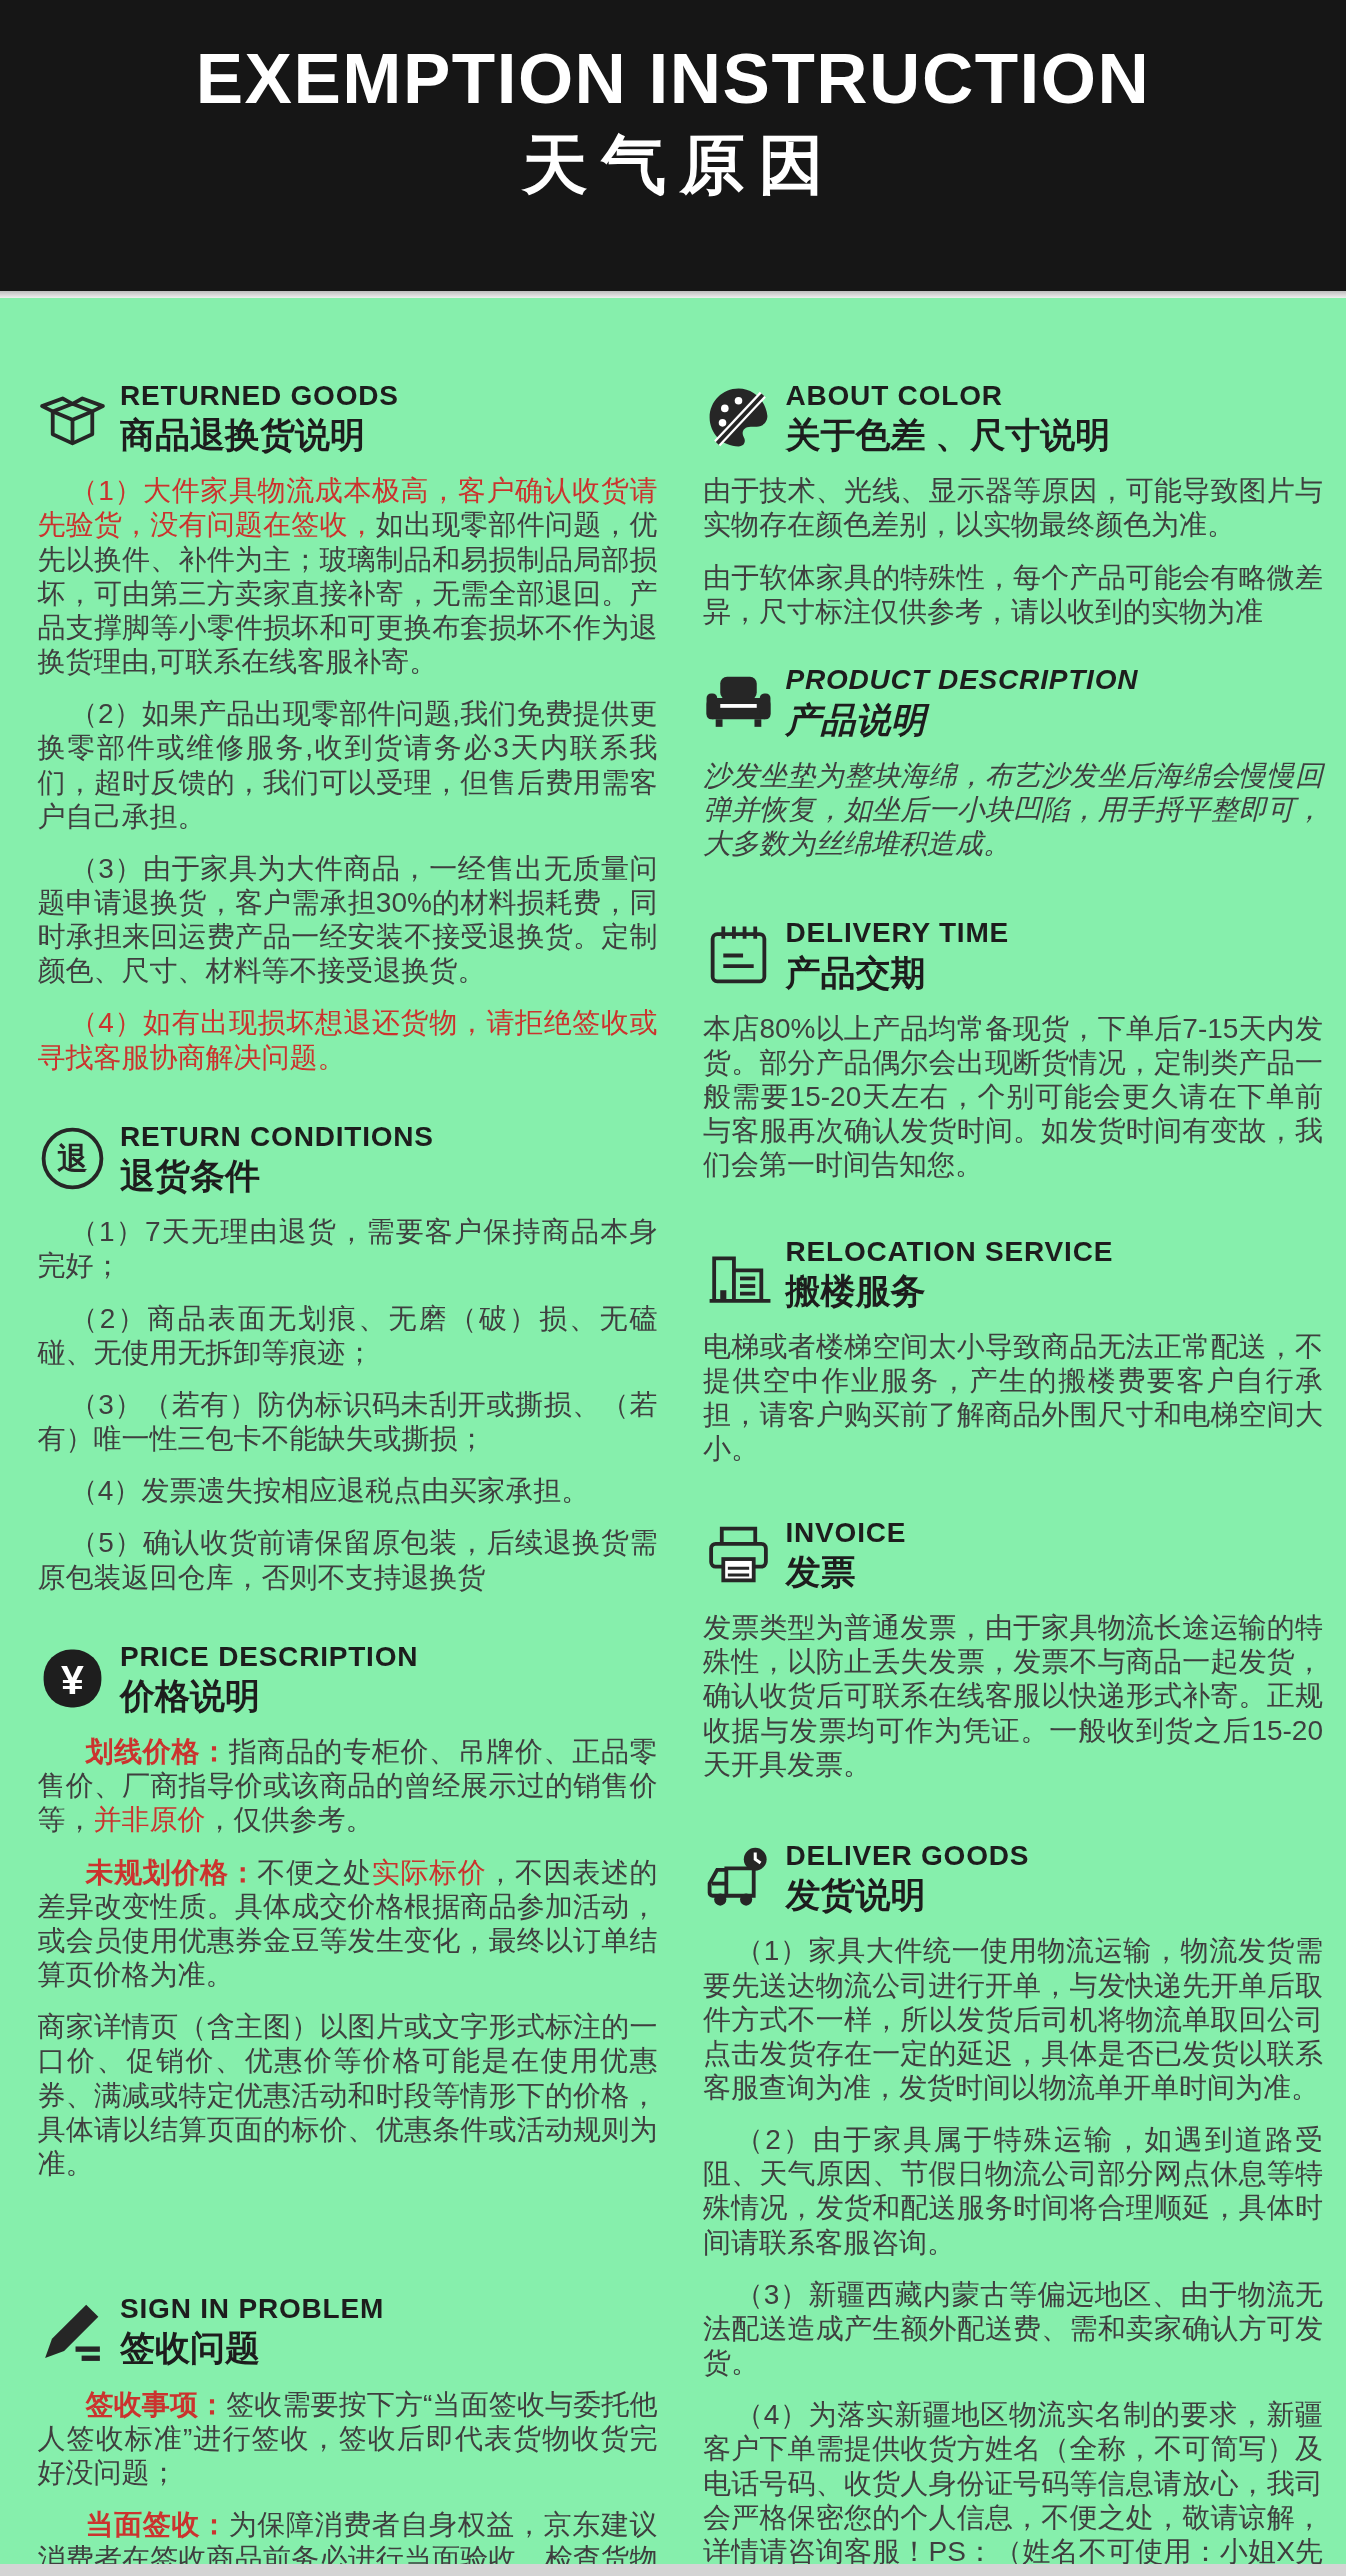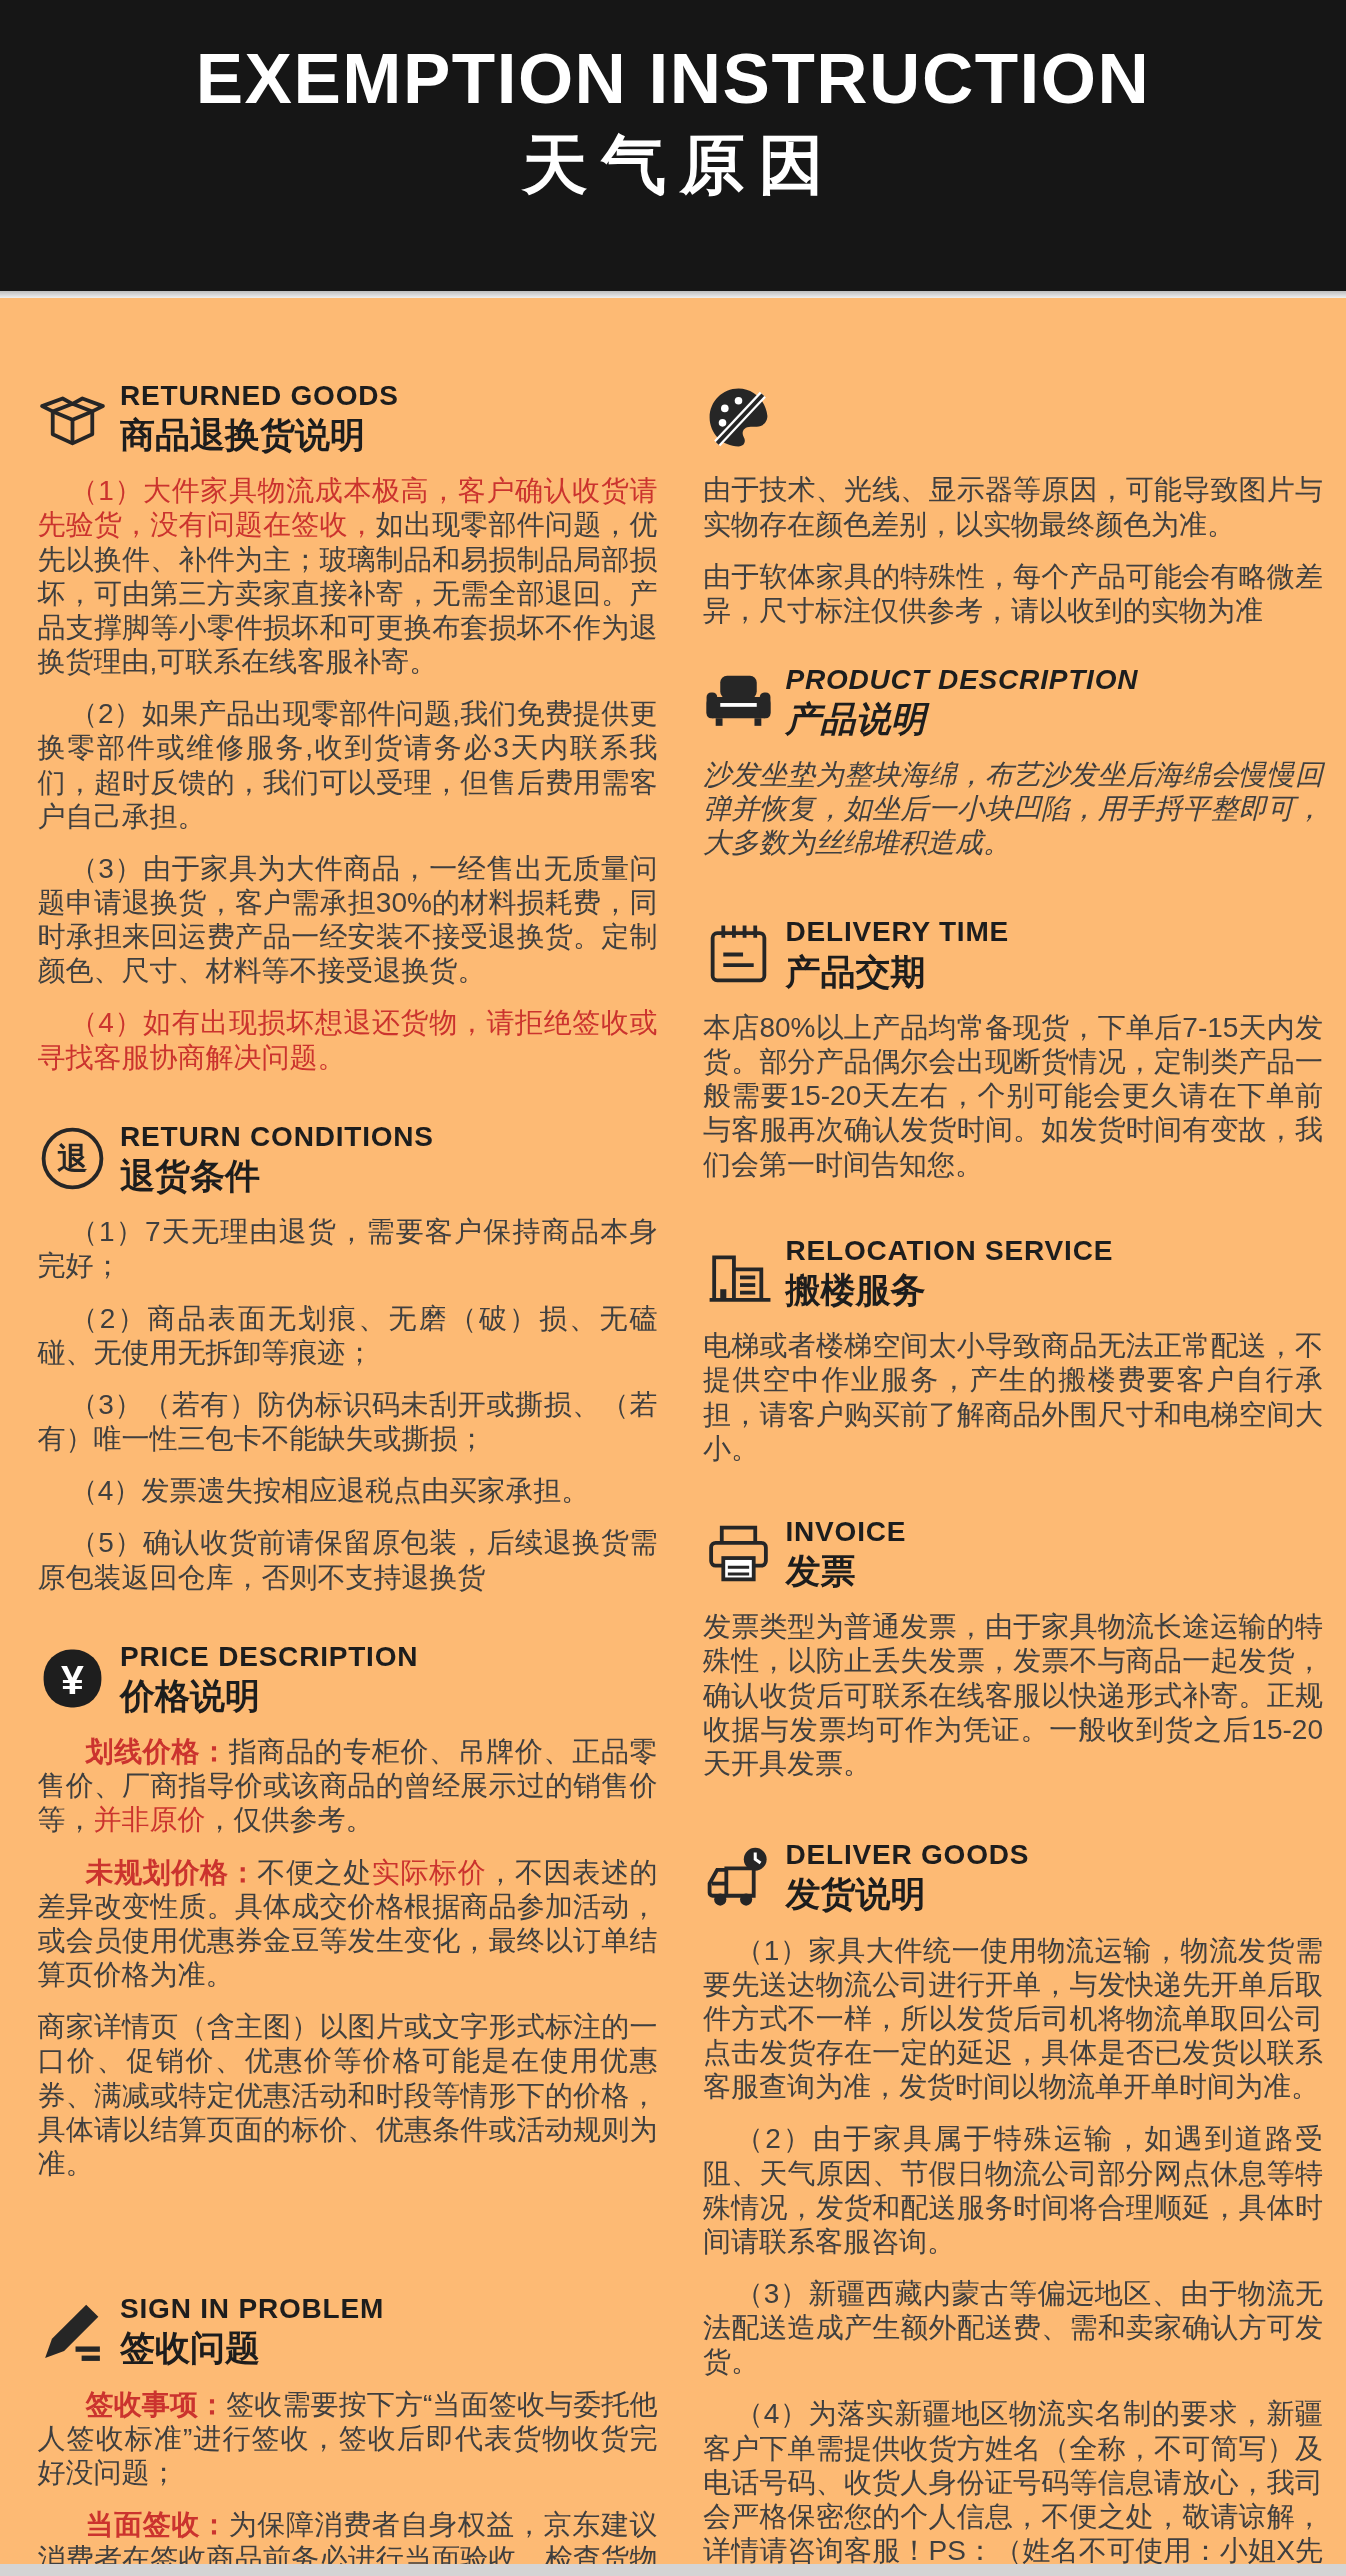--- a/index.html
+++ b/index.html
@@ -1,21 +1,21 @@
 <!DOCTYPE html>
 <html style="--red: #cb332e;font-size:12px"><head>
 <meta charset="utf-8">
 <style>
   html,body{margin:0;padding:0;background:#ffffff;}
   .page{
     position:relative;
     width:1346px;
     height:2576px;
     overflow:hidden;
-    background:#fdba74;
+    background:#86efac;
     font-family:"Liberation Sans","DejaVu Sans",sans-serif;
     color:#3f3f3f;
   }
   
   .hero{
     box-sizing:border-box;
     height:291px;
     background:#161616;
     text-align:center;
     padding-top:42px;
@@ -176,20 +176,24 @@
             <span class="sec-icon">
               <svg viewBox="0 0 96 96">
                 <path d="M48 10 C27 10 10 27 10 48 C10 69 27 86 48 86 C56 86 58 79 55 74 C51 67 55 60 64 60 L72 60 C80 60 86 54 86 46 C84 26 68 10 48 10 Z" fill="#262626"></path>
                 <circle cx="30" cy="36" r="5" fill="#fff"></circle>
                 <circle cx="48" cy="26" r="5" fill="#fff"></circle>
                 <circle cx="27" cy="55" r="5" fill="#fff"></circle>
                 <path d="M20 82 L80 18" stroke="#fff" stroke-width="11" fill="none"></path>
                 <path d="M20 82 L80 18" stroke="#262626" stroke-width="5" fill="none"></path>
               </svg>
             </span>
+            <div>
+              <div class="t-en">ABOUT COLOR</div>
+              <div class="t-zh">关于色差 、尺寸说明</div>
+            </div>
           </div>
           <div class="sec-body">
             <p class="para"><span class="run">由于技术、光线、显示器等原因，可能导致图片与实物存在颜色差别，以实物最终颜色为准。</span></p>
             <p class="para"><span class="run">由于软体家具的特殊性，每个产品可能会有略微差异，尺寸标注仅供参考，请以收到的实物为准</span></p>
           </div>
         </article>
         <article class="section" id="sec-product-description">
           <div class="sec-head">
             <span class="sec-icon">
               <svg viewBox="0 0 96 96">

